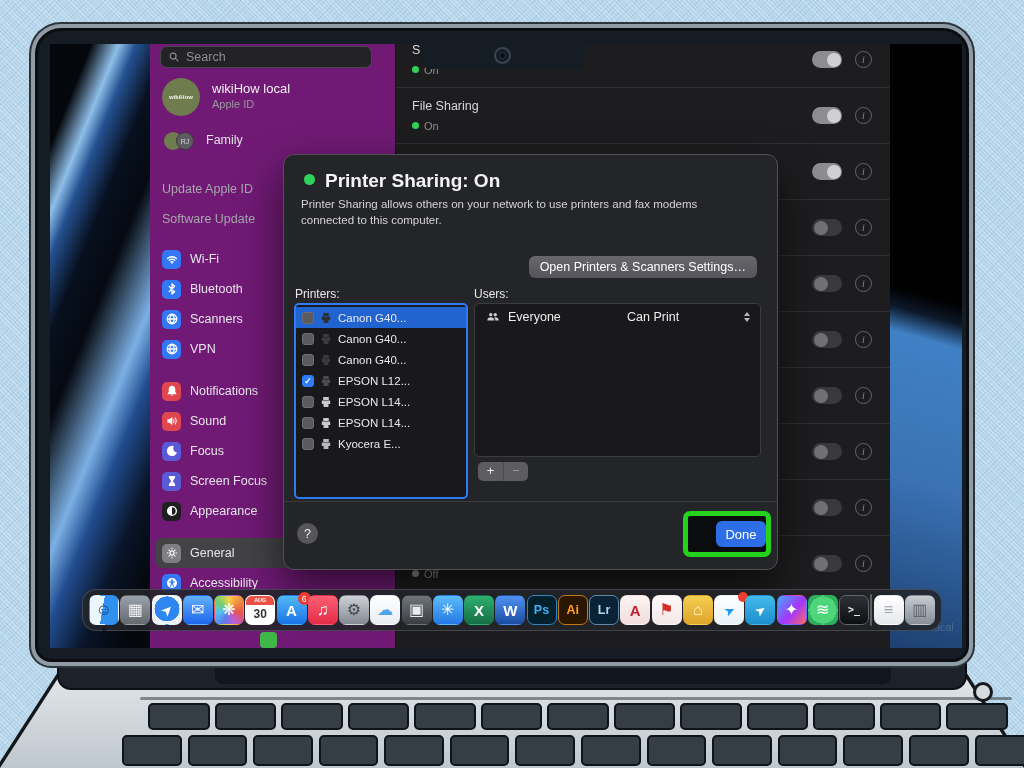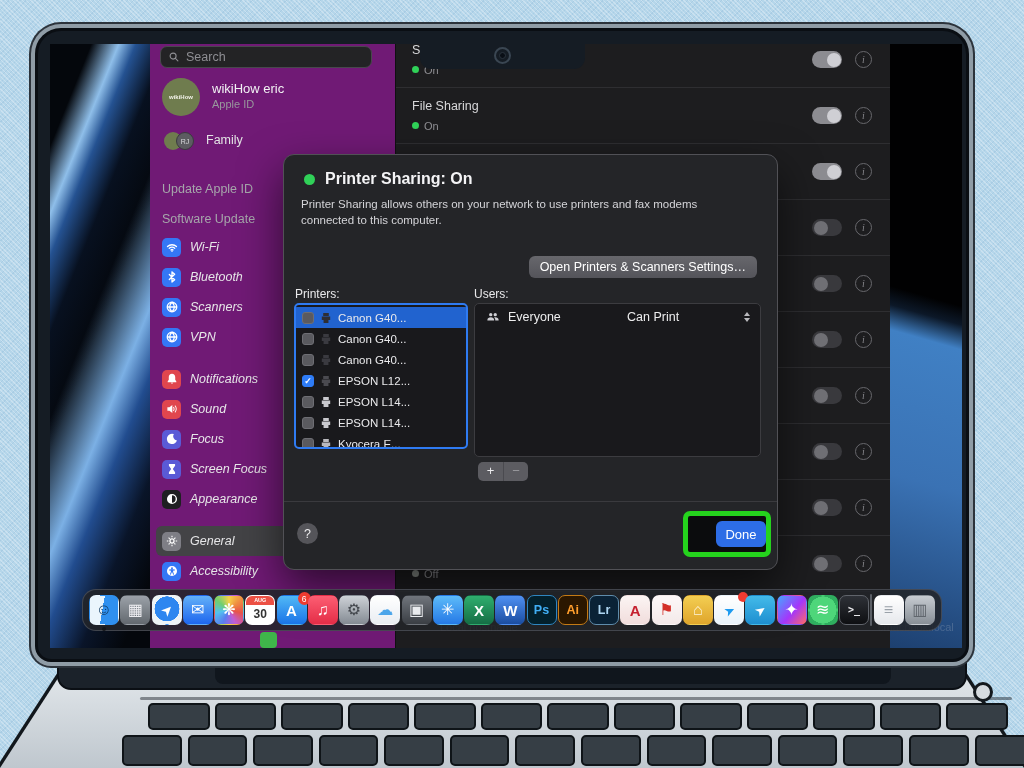--- a/index.html
+++ b/index.html
@@ -63,21 +63,21 @@
     background:#6f7c4e; color:#f2f2e8; font-size:6px; font-weight:bold; display:flex; align-items:center; justify-content:center; }
   .profile-name { position:absolute; left:56px; top:5px; font-size:13px; color:#f1f1f3; }
   .profile-sub { position:absolute; left:56px; top:22px; font-size:11px; color:#98989d; }
   .family-row { position:absolute; left:6px; top:84px; width:233px; height:26px; }
   .fam-av1 { position:absolute; left:8px; top:4px; width:18px; height:18px; border-radius:50%; background:#6f7c4e; }
   .fam-av2 { position:absolute; left:20px; top:4px; width:18px; height:18px; border-radius:50%;
     background:#5c5c61; color:#d9d9dd; font-size:7px; display:flex; align-items:center; justify-content:center; border:1px solid #3a3a3e; }
   .family-label { position:absolute; left:50px; top:5px; font-size:12.5px; color:#e2e2e4; }
   .side-link { position:absolute; left:12px; font-size:12.5px; color:#a6a6ab; }
   .link-0 { top:138px; } .link-1 { top:168px; }
-  .nav-list { position:absolute; left:6px; top:188px; width:233px;font-style:italic; }
+  .nav-list { position:absolute; left:6px; top:200px; width:233px; }
   .nav-row { height:30px; display:flex; align-items:center; padding-left:6px; border-radius:6px; }
   .nav-row.gap { margin-top:12px; }
   .nav-row.selected { background:#434346; }
   .nav-ico { width:19px; height:19px; border-radius:5px; display:flex; align-items:center; justify-content:center; flex:0 0 auto; }
   .nav-ico svg { width:14px; height:14px; }
   .nav-ico path.stroke { fill:none; stroke:#fff; stroke-width:1.9; stroke-linecap:round; stroke-linejoin:round; }
   .nav-ico path.fill { fill:#fff; }
   .nav-label { margin-left:9px; font-size:12.5px; color:#e6e6e8; }
   .partial-icon { position:absolute; left:110px; top:588px; width:17px; height:16px; border-radius:4px; background:#3fb54a; }
 
@@ -100,27 +100,27 @@
     font-size:10px; font-style:italic; font-family:"Liberation Serif", serif;
     display:flex; align-items:center; justify-content:center; opacity:.85; }
   .hostname { position:absolute; top:577px; font-size:11px; color:rgba(215,215,220,.22); z-index:4; }
   .hostname.left { left:390px; } .hostname.right { left:828px; }
 
   
   .dialog { position:absolute; left:233px; top:110px; width:495px; height:416px;
     background:#242528; border:1px solid #515156; border-radius:11px; z-index:20;
     box-shadow:0 18px 44px rgba(0,0,0,.6); }
   .dlg-dot { position:absolute; left:20px; top:19px; width:11px; height:11px; border-radius:50%; }
-  .dlg-title { position:absolute; left:41px; top:15px; font-size:16px; font-weight:bold; color:#f4f4f6; }
+  .dlg-title { position:absolute; left:41px; top:15px; font-size:19px; font-weight:bold; color:#f4f4f6; }
   .dlg-desc { position:absolute; left:17px; top:41px; width:452px; font-size:11.5px; line-height:1.4; color:#d4d4d8; }
   .open-btn { position:absolute; right:20px; top:101px; height:22px; line-height:22px; padding:0 11px;
     font-size:12.5px; color:#fff; background:linear-gradient(#67676c,#54545a); border-radius:6px; }
   .list-label { position:absolute; top:132px; font-size:12px; color:#e9e9eb; }
   .printers-label { left:11px; } .users-label { left:190px; }
-  .printers-box { position:absolute; left:10px; top:148px; width:174px; height:146px;
+  .printers-box { position:absolute; left:10px; top:148px; width:174px; height:196px;
     background:#19191c; border:2px solid #2f7bf2; border-radius:5px; padding-top:2px; overflow:hidden; }
   .p-row { height:21px; display:flex; align-items:center; padding:0 6px; gap:5px; }
   .p-row.selected { background:#2163cf; }
   .check { width:12px; height:12px; border-radius:3px; background:#5a5a5f; border:1px solid #6e6e74;
     display:flex; align-items:center; justify-content:center; flex:0 0 auto; }
   .check .mark { display:none; color:#fff; font-size:9px; font-weight:bold; }
   .check.checked { background:#2e7cf7; border-color:#2e7cf7; }
   .check.checked .mark { display:block; }
   .p-ico { width:14px; height:14px; flex:0 0 auto; }
   .p-name { font-size:11.5px; color:#eaeaec; white-space:nowrap; }
@@ -228,21 +228,21 @@
         <span style="display:flex">
           <svg width="12" height="12" viewBox="0 0 20 20">
               <circle cx="8.5" cy="8.5" r="5" fill="none" stroke="#8e8e93" stroke-width="1.8"></circle>
               <line x1="12.3" y1="12.3" x2="16.5" y2="16.5" stroke="#8e8e93" stroke-width="1.8" stroke-linecap="round"></line>
             </svg>
         </span>
         <span class="search-text">Search</span>
       </div>
       <div class="profile-row">
         <div class="avatar">wikiHow</div>
-        <div class="profile-name">wikiHow eric</div>
+        <div class="profile-name">wikiHow local</div>
         <div class="profile-sub">Apple ID</div>
       </div>
       <div class="family-row">
         <div class="fam-av1"></div>
         <div class="fam-av2">RJ</div>
         <div class="family-label">Family</div>
       </div>
       <div class="side-link link-0">Update Apple ID</div>
       <div class="side-link link-1">Software Update</div>
 

